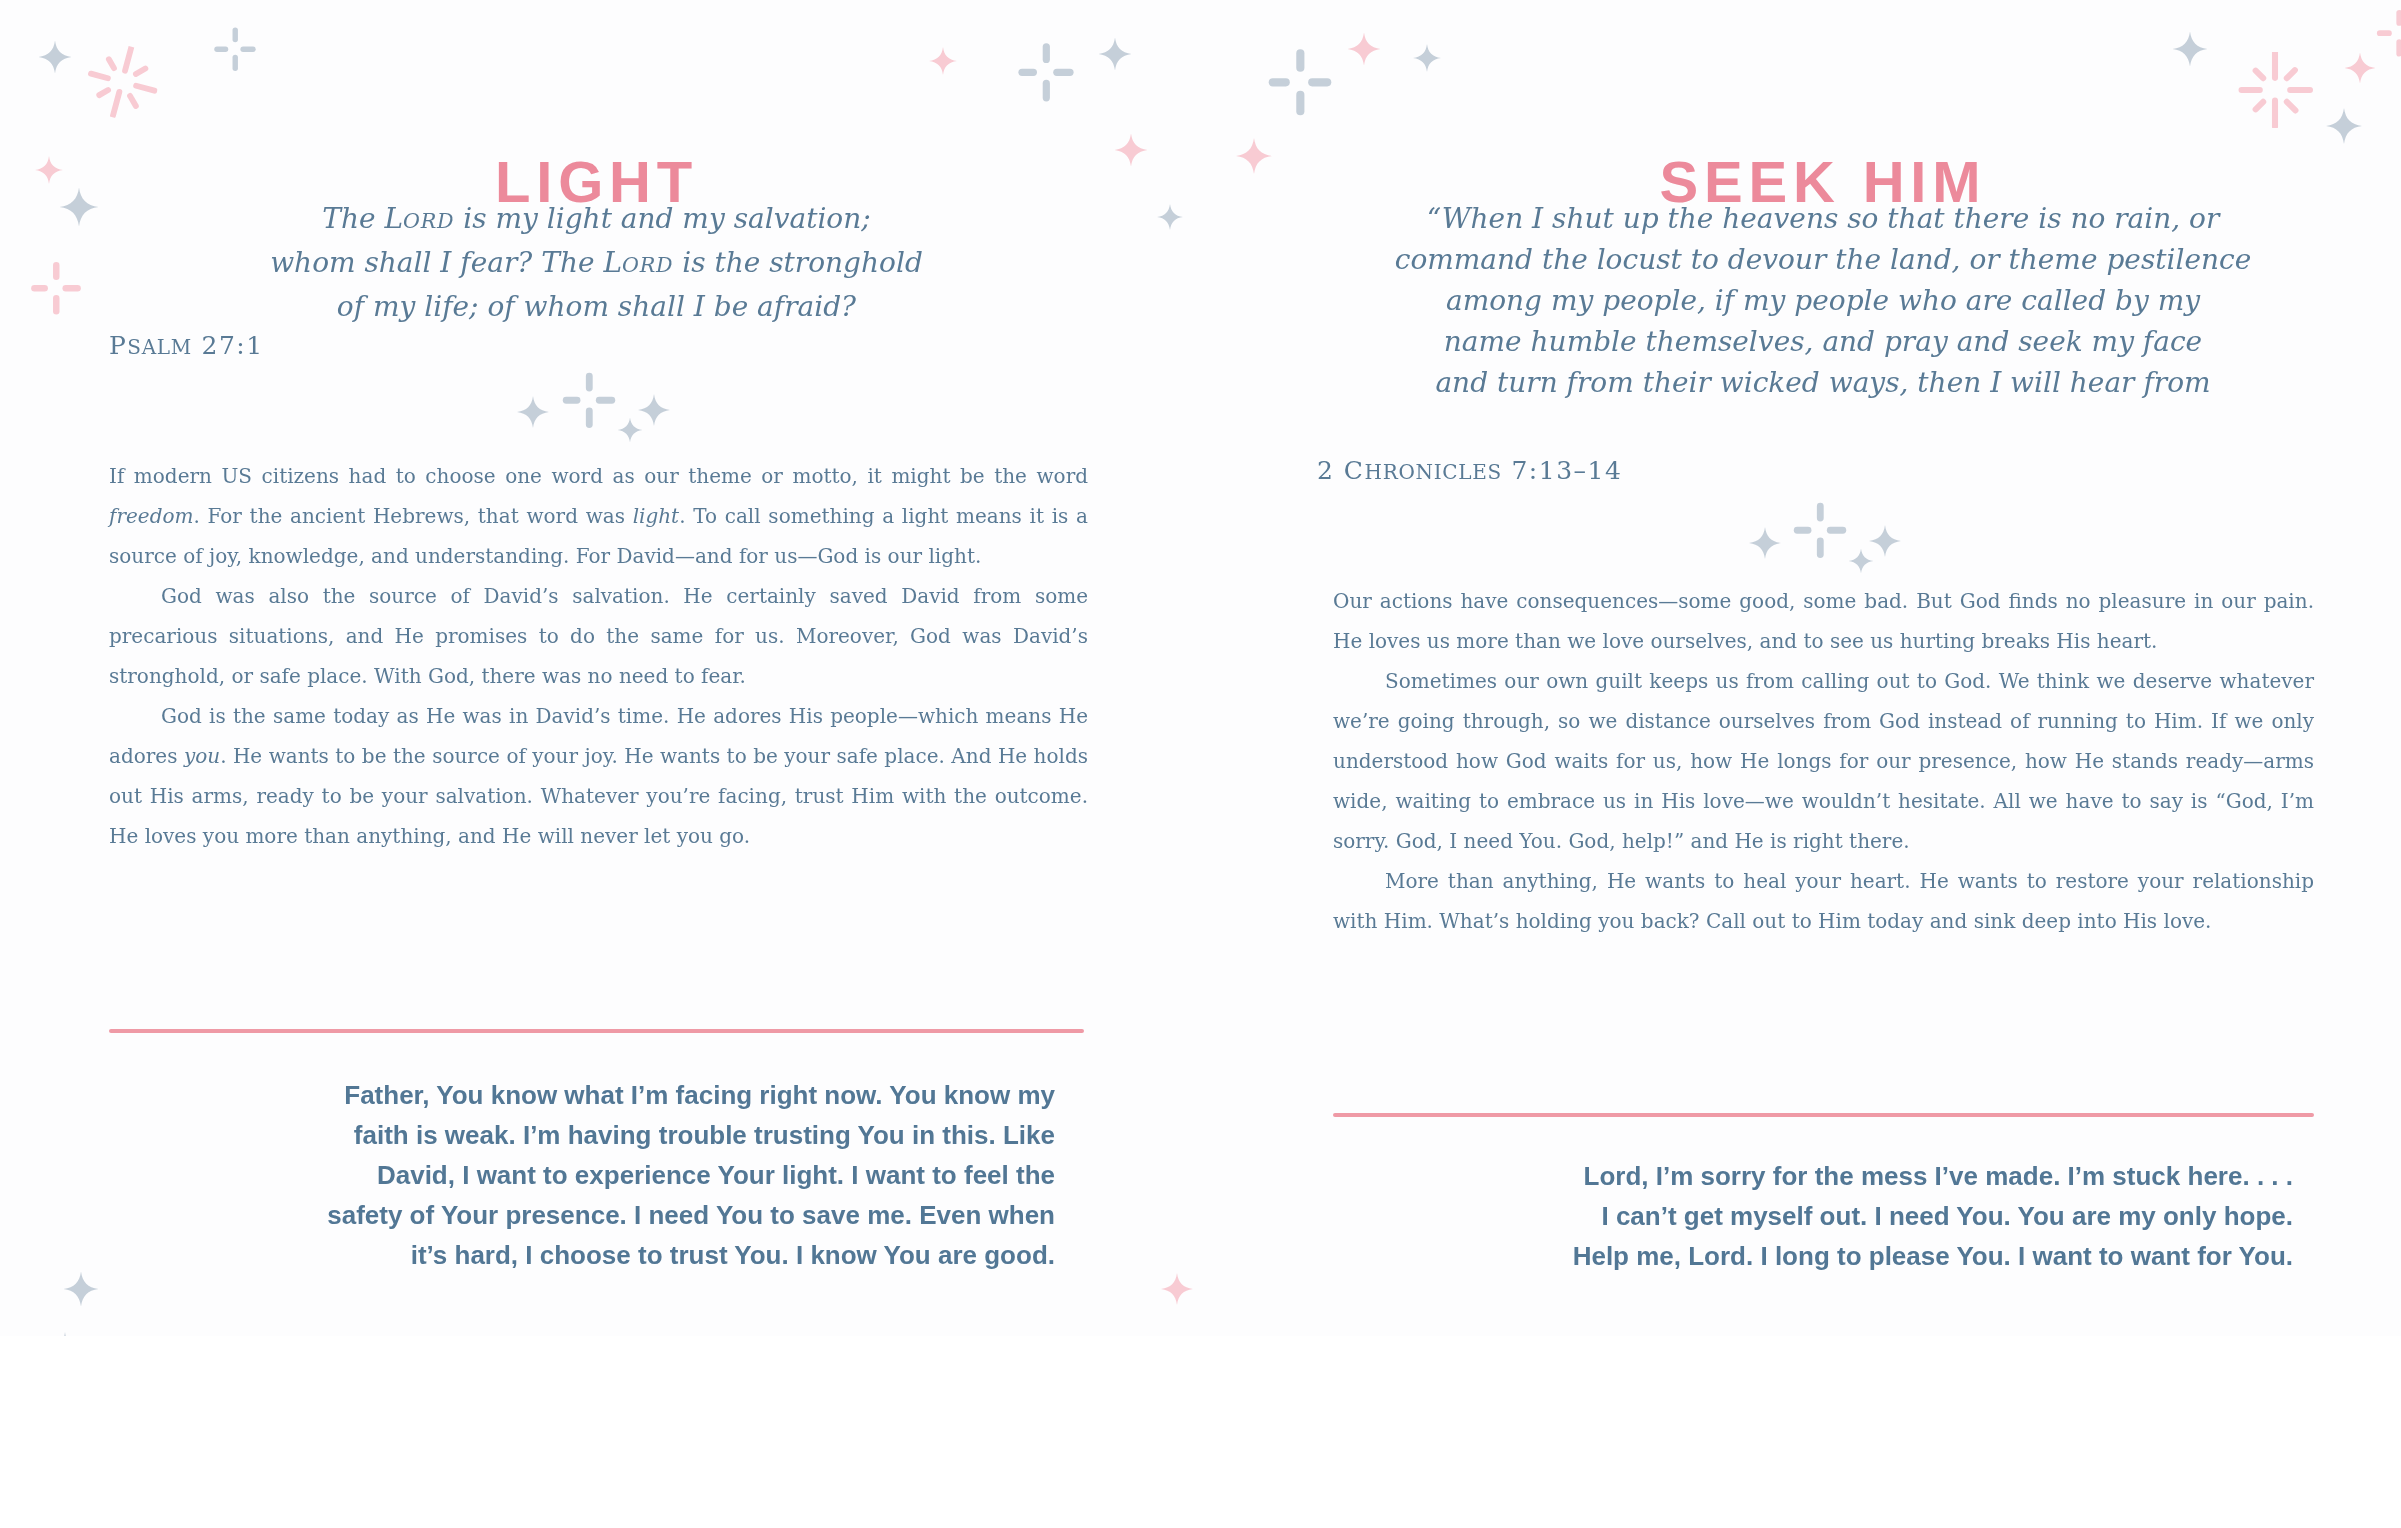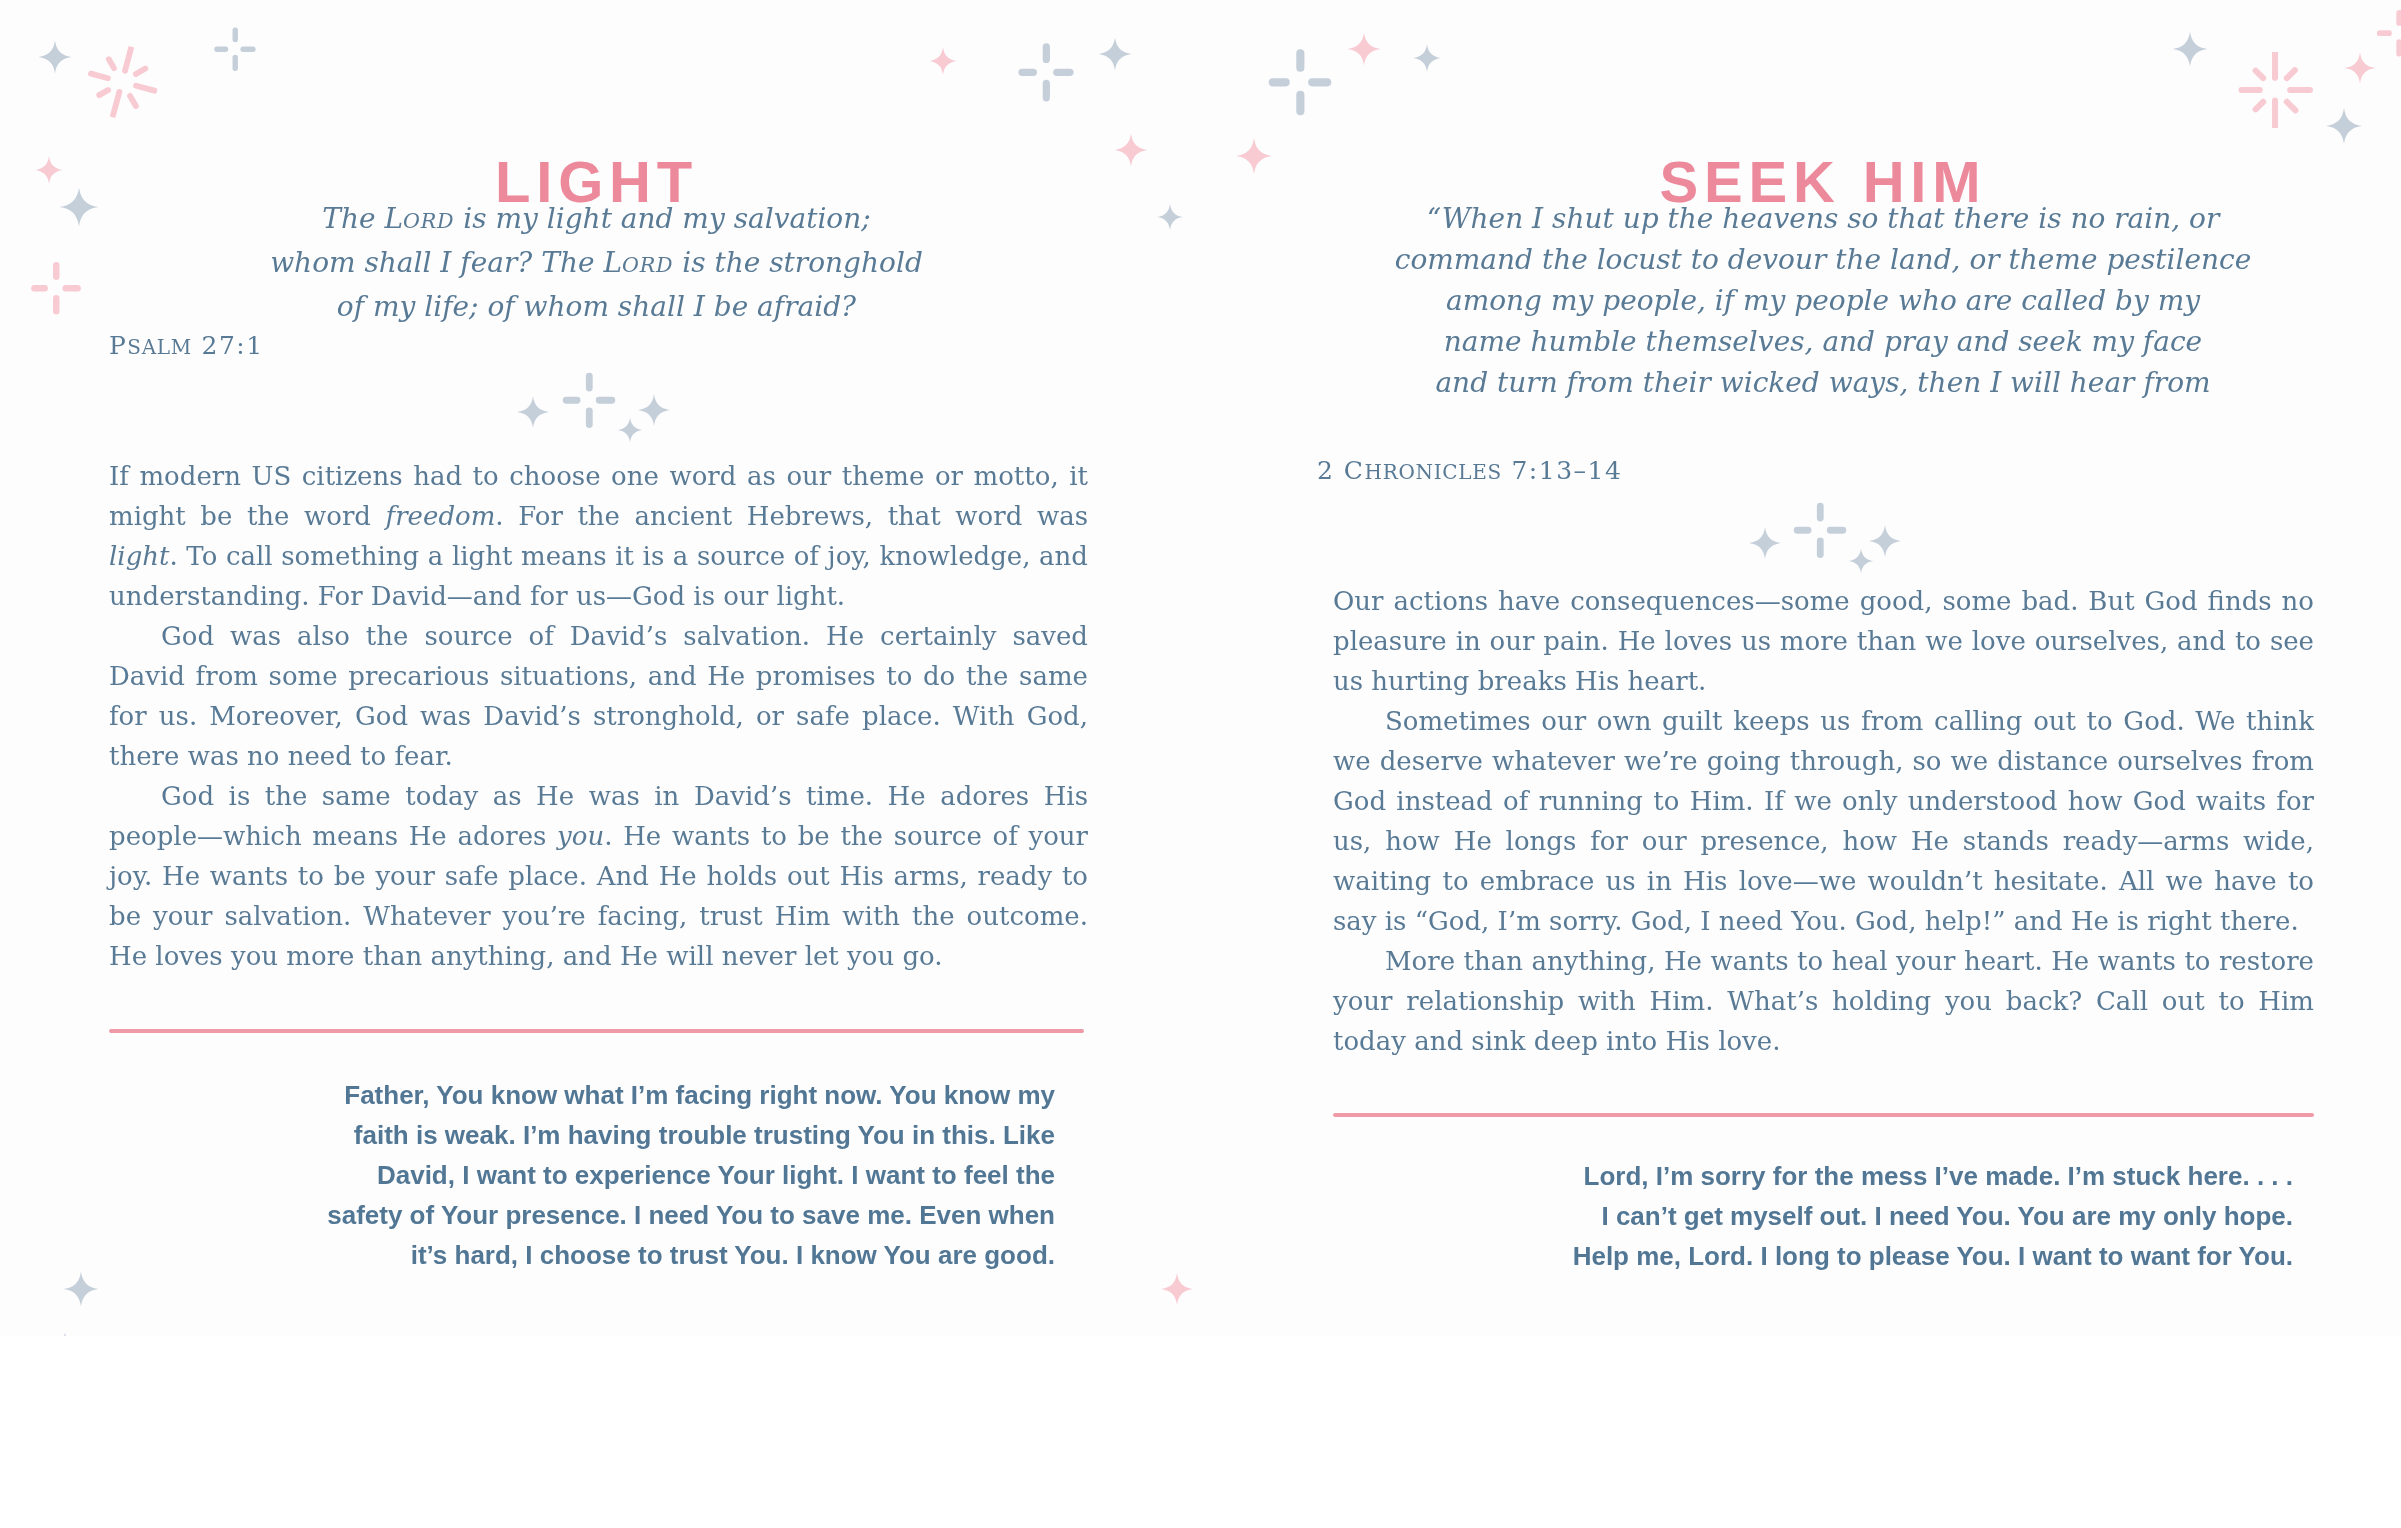--- a/index.html
+++ b/index.html
@@ -30,21 +30,21 @@
 
   .reference {
     font-size:25px; line-height:29px; color:var(--blue,#597a95);
     text-align:left; letter-spacing:1.5px;
   }
   .reference .sc { font-size:0.80em; }
   .l-reference { left:109px; top:331px; width:975px; }
   .r-reference { left:1317px; top:456px; width:1012px; }
 
   .body {
-    font-size:26px; line-height:40px; color:var(--blue,#597a95);
+    font-size:20px; line-height:40px; color:var(--blue,#597a95);
     text-align:justify;
   }
   .body p { margin:0; }
   .body p.indent { text-indent:52px; }
   .l-body { left:109px; top:456px; width:979px; }
   .r-body { left:1333px; top:581px; width:981px; }
 
   .divider { height:3.6px; background:var(--divider,#ef9aa6); border-radius:2.2px; }
   .l-divider { left:109px; top:1029px; width:975px; }
   .r-divider { left:1333px; top:1113px; width:981px; }

